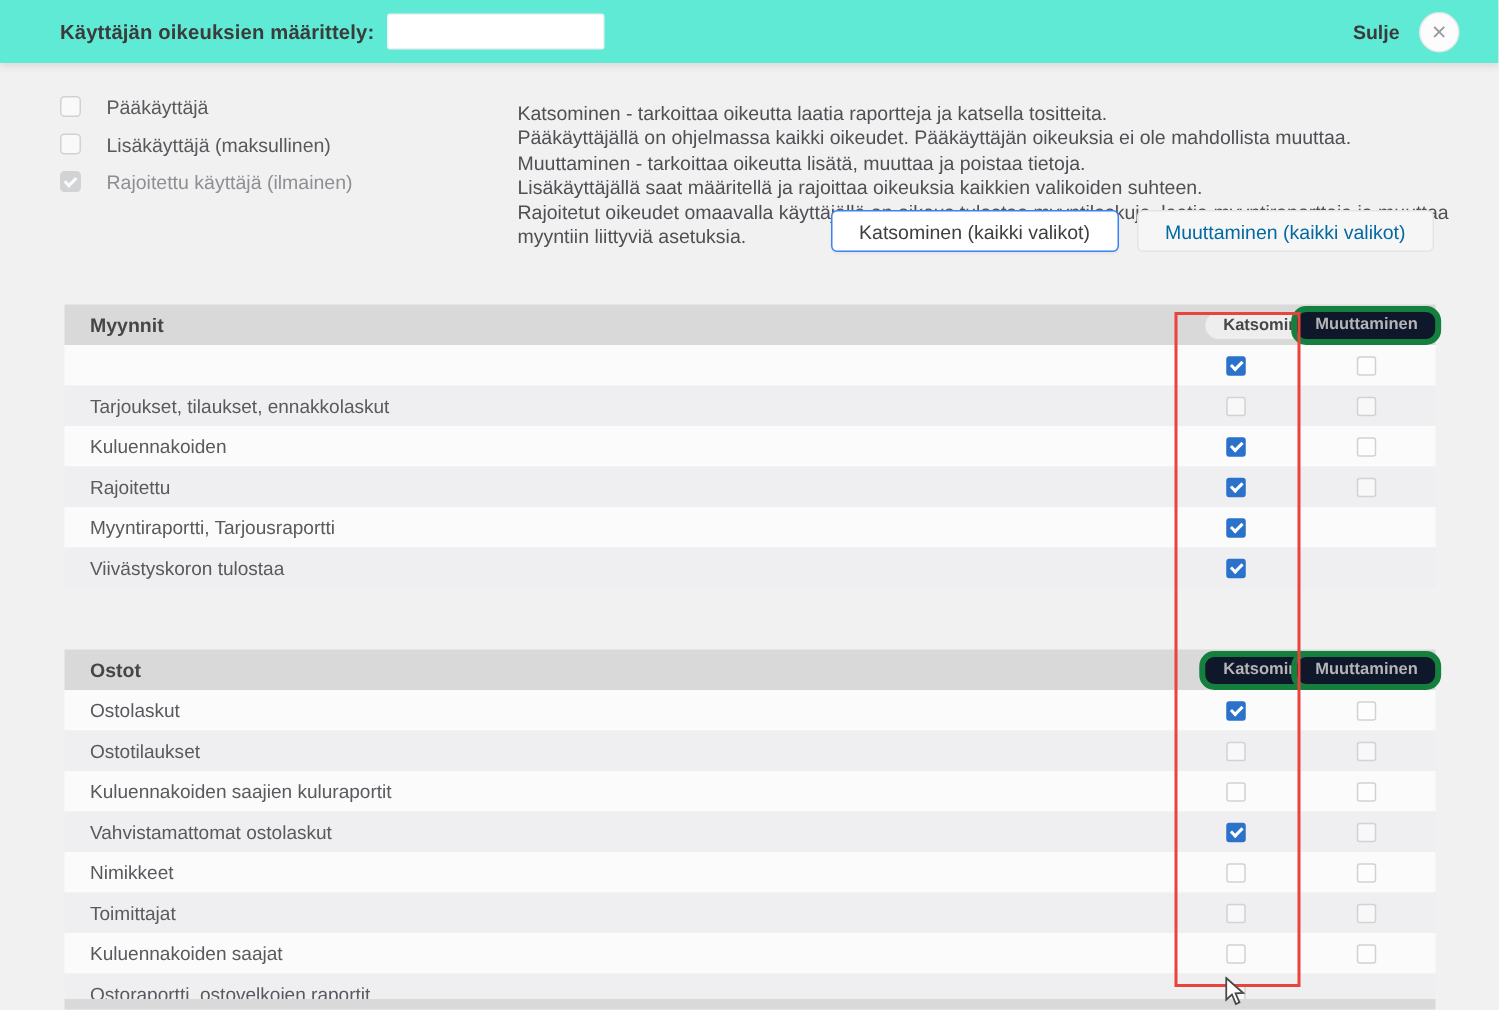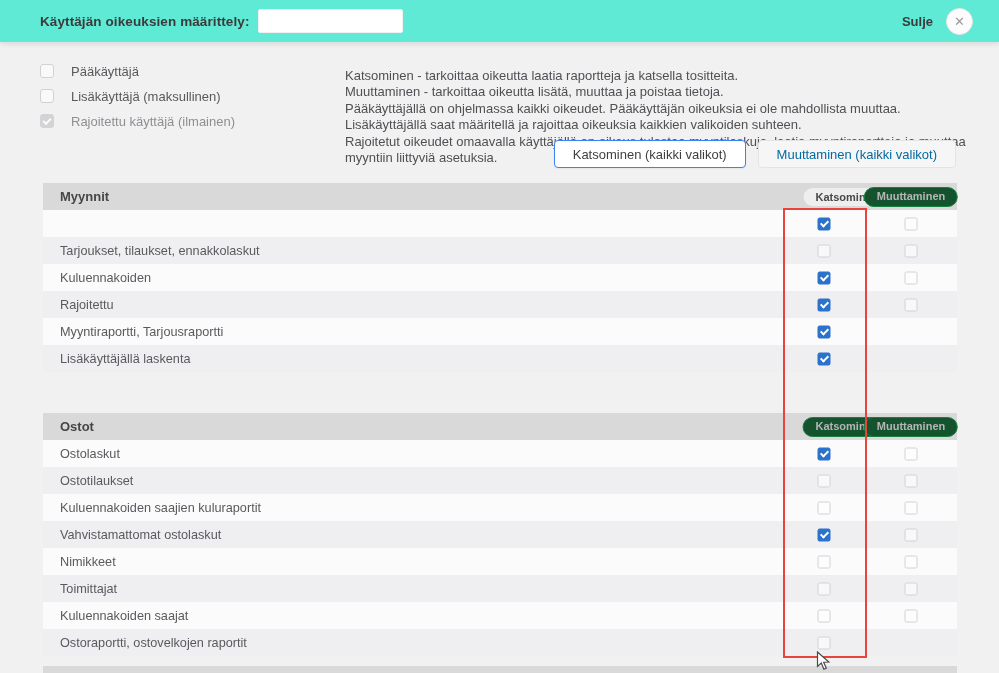--- a/index.html
+++ b/index.html
@@ -59,29 +59,29 @@
     background:#ffffff;border:1px solid #3b82f6;color:#3f3f41;cursor:pointer;
     box-shadow:0 1px 2px rgba(0,0,0,0.05);
   }
   .bulk-btn.disabled{background:#f6f6f7;border-color:#e4e4e5;color:#0369a1;box-shadow:none;cursor:default;}
   
   .section{position:absolute;left:43px;width:914px;z-index:1;}
   .section-myynnit{top:183px;}
   .section-ostot{top:413px;}
   .sec-header{
     position:relative;height:27px;background:#d9d9da;display:flex;align-items:center;
-    box-sizing:border-box;padding-left:17px;
+    box-sizing:border-box;padding-left:17px;margin-top:20px;
   }
   .sec-title{font-size:13px;font-weight:bold;color:#464648;}
   .pill{
     position:absolute;top:50%;transform:translate(-50%,-50%);
     height:18px;line-height:18px;padding:0 12px;border-radius:10px;
     font-size:11px;font-weight:bold;color:#474749;background:#eeeeef;cursor:pointer;white-space:nowrap;
   }
-  .pill.disabled{background:#14532d;border:1px solid #15803d;color:#b5b5b8;line-height:16px;cursor:default;}
+  .pill.disabled{background:#0f172a;border:4px solid #15803d;color:#b5b5b8;line-height:16px;cursor:default;}
   .pill-view{left:804px;}
   .pill-edit{left:868px;}
   .row{
     position:relative;height:27px;display:flex;align-items:center;
     box-sizing:border-box;padding-left:17px;
   }
   .row:nth-child(even){background:#fbfbfc;}
   .row:nth-child(odd){background:#efeff1;}
   .row-label{font-size:12.7px;color:#595a5d;}
   .cb-view{position:absolute;left:781px;top:50%;transform:translate(-50%,-50%);}
@@ -120,22 +120,22 @@
     <span class="utlabel">Lisäkäyttäjä (maksullinen)</span>
   </div>
   <div class="ut disabled">
     <span class="cb utcb checked-disabled"></span>
     <span class="utlabel">Rajoitettu käyttäjä (ilmainen)</span>
   </div>
 </div>
 
 <div class="description">
   <div>Katsominen - tarkoittaa oikeutta laatia raportteja ja katsella tositteita.</div>
+  <div>Pääkäyttäjällä on ohjelmassa kaikki oikeudet. Pääkäyttäjän oikeuksia ei ole mahdollista muuttaa.</div>
   <div>Muuttaminen - tarkoittaa oikeutta lisätä, muuttaa ja poistaa tietoja.</div>
-  <div>Pääkäyttäjällä on ohjelmassa kaikki oikeudet. Pääkäyttäjän oikeuksia ei ole mahdollista muuttaa.</div>
   <div>Lisäkäyttäjällä saat määritellä ja rajoittaa oikeuksia kaikkien valikoiden suhteen.</div>
   <div>Rajoitetut oikeudet omaavalla käyttäjällä on oikeus tulostaa myyntilaskuja, laatia myyntiraportteja ja muuttaa myyntiin liittyviä asetuksia.</div>
 </div>
 
 <div class="bulk-buttons">
   <button class="bulk-btn">Katsominen (kaikki valikot)</button>
   <button class="bulk-btn disabled">Muuttaminen (kaikki valikot)</button>
 </div>
 
 <div class="section section-myynnit">
@@ -162,21 +162,21 @@
     <span class="row-label">Rajoitettu</span>
     <span class="cb cb-view checked"></span>
     <span class="cb cb-edit unchecked"></span>
   </div>
   <div class="row">
     <span class="row-label">Myyntiraportti, Tarjousraportti</span>
     <span class="cb cb-view checked"></span>
 
   </div>
   <div class="row">
-    <span class="row-label">Lisäkäyttäjällä laskenta</span>
+    <span class="row-label">Viivästyskoron tulostaa</span>
     <span class="cb cb-view checked"></span>
 
   </div>
 </div>
 
 <div class="section section-ostot">
   <div class="sec-header">
     <span class="sec-title">Ostot</span>
     <span class="pill pill-view disabled">Katsominen</span>
     <span class="pill pill-edit disabled">Muuttaminen</span>

